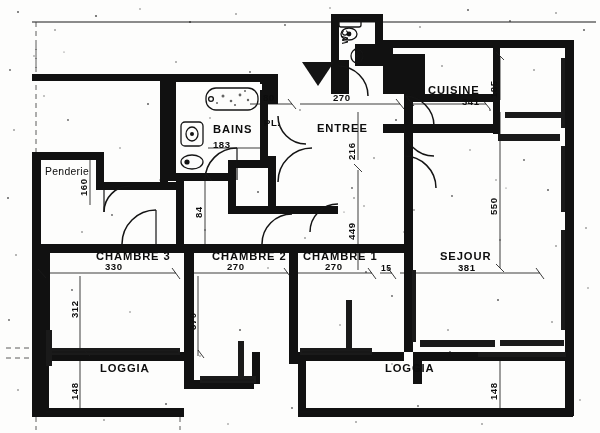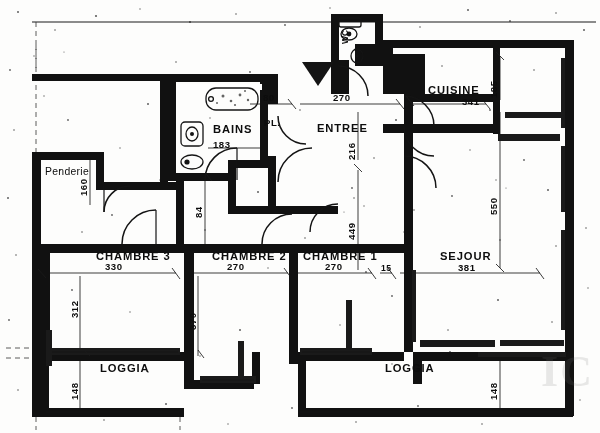--- a/index.html
+++ b/index.html
@@ -455,15 +455,14 @@
       <line x1="198" y1="350" x2="204" y2="358"></line>
       <line x1="406" y1="96" x2="414" y2="106"></line>
       <line x1="496" y1="52" x2="504" y2="60"></line>
       <line x1="496" y1="264" x2="504" y2="272"></line>
       <line x1="354" y1="164" x2="362" y2="172"></line>
       <line x1="82" y1="348" x2="90" y2="356"></line>
     </g>
 
   </svg>
 
-  <div class="watermark">IC</div>
 
 </div>
 
 </body></html>

